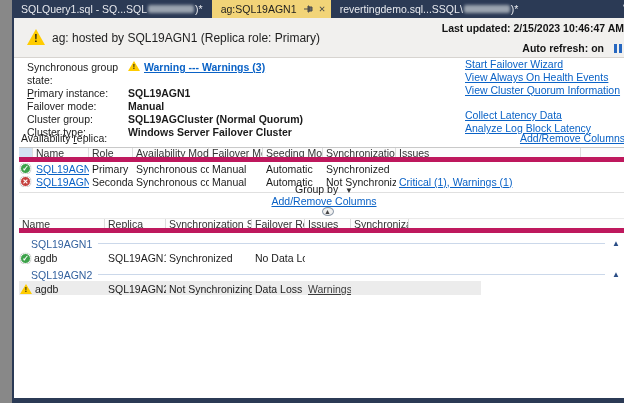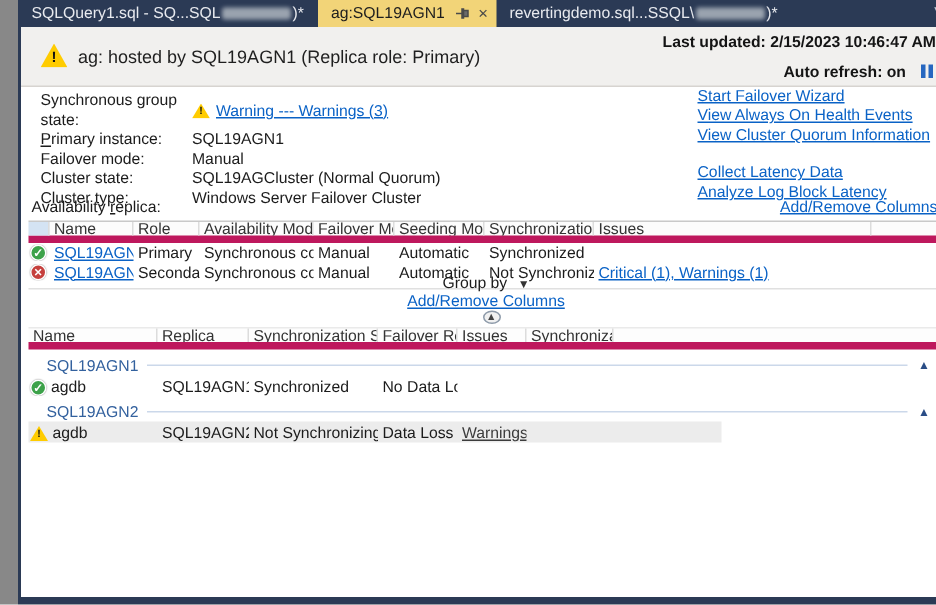--- a/index.html
+++ b/index.html
@@ -34,21 +34,21 @@
   
   .ic { display:inline-flex; align-items:center; justify-content:center; flex:0 0 auto; }
   .ic-ok { width:11px; height:11px; border-radius:50%; background:#3DA24A; border:1px solid #fff; box-shadow:0 0 1px #777; }
   .ic-ok::after { content:"✓"; color:#fff; font-size:8px; font-weight:bold; }
   .ic-error { width:11px; height:11px; border-radius:50%; background:#C5403D; border:1px solid #fff; box-shadow:0 0 1px #777; }
   .ic-error::after { content:"✕"; color:#fff; font-size:7px; font-weight:bold; }
   .ic-warning { width:12px; height:10px; background:#FFCC00; clip-path:polygon(50% 0,100% 100%,0 100%); align-items:flex-end; }
   .ic-warning::after { content:"!"; color:#111; font-size:7px; font-weight:bold; line-height:9px; }
   
   .details { position:absolute; left:13px; top:43px; display:grid; grid-template-columns:101px auto; line-height:13px; }
-  .details .val { display:flex; align-items:center; gap:4px; }
+  .details .val { display:flex; align-items:flex-start; gap:4px;font-weight:bold; }
   .mn { text-decoration:underline; }
   a.lnk { color:#0A62C6; text-decoration:underline; cursor:pointer; }
   .quicklinks { position:absolute; left:451px; top:40px; line-height:13px; }
   .quicklinks a { display:block; }
   .quicklinks .gap { height:12px; }
   
   .replica-label { position:absolute; left:7px; top:114px; }
   .addremove-1 { position:absolute; right:6px; top:114px; }
   
   .table1 { position:absolute; left:5px; top:129px; width:608px; }
@@ -123,21 +123,21 @@
     <div class="details">
       <div><span>Synchronous group state:</span></div>
       <div class="val">
         <span class="ic ic-warning"></span>
         <a class="lnk">Warning --- Warnings (3)</a>
       </div>
       <div><span class="mn">P</span><span>rimary instance:</span></div>
       <div class="val">SQL19AGN1</div>
       <div><span>Failover mode:</span></div>
       <div class="val">Manual</div>
-      <div><span>Cluster state:</span></div>
+      <div><span>Cluster group:</span></div>
       <div class="val">SQL19AGCluster (Normal Quorum)</div>
       <div><span>Cluster type:</span></div>
       <div class="val">Windows Server Failover Cluster</div>
     </div>
 
     <div class="quicklinks">
       <a class="lnk">Start Failover Wizard</a>
       <a class="lnk">View Always On Health Events</a>
       <a class="lnk">View Cluster Quorum Information</a>
       <div class="gap"></div>

